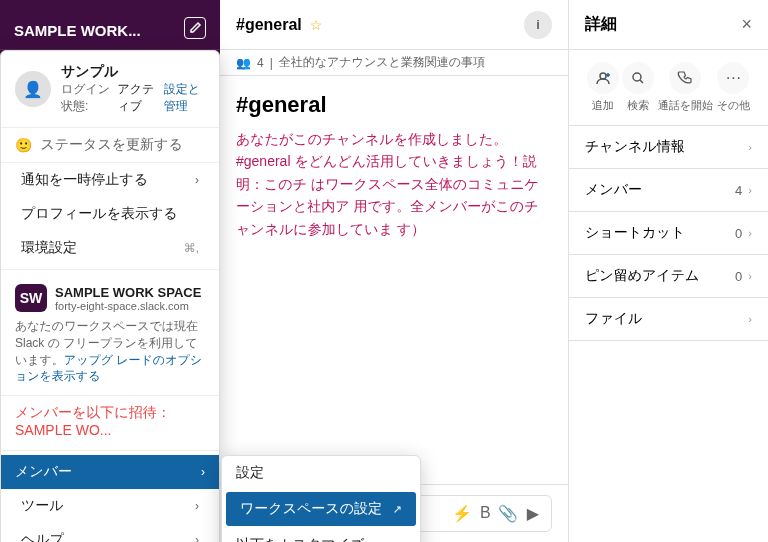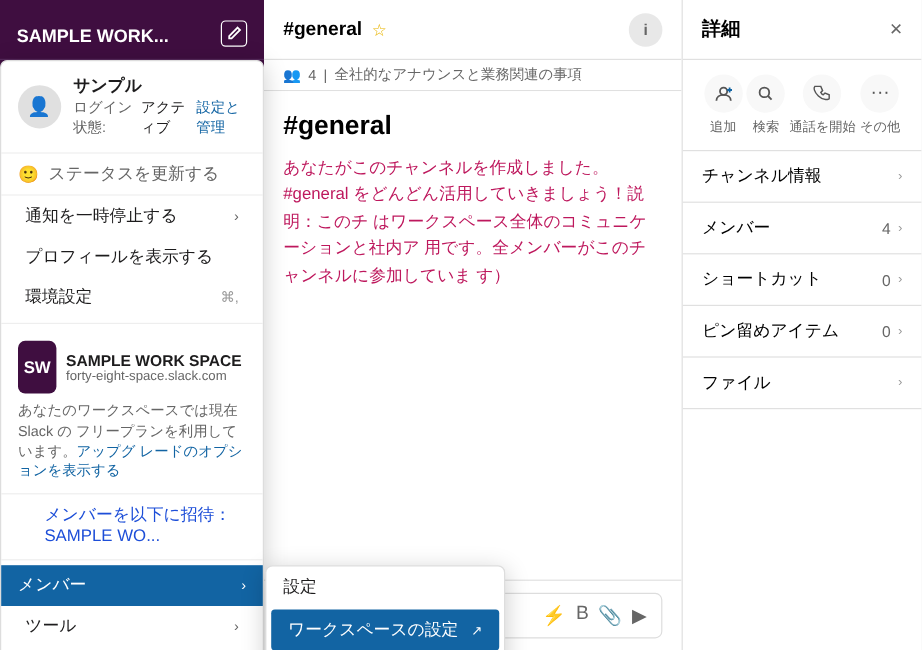--- a/index.html
+++ b/index.html
@@ -28,27 +28,27 @@
 
     .status-update-row { padding: 8px 14px; border-bottom: 1px solid #eee; display: flex; align-items: center; gap: 8px; color: #666; cursor: pointer; }
 
     .dropdown-item { padding: 8px 20px; cursor: pointer; display: flex; align-items: center; justify-content: space-between; font-size: 14px; }
     .dropdown-item-arrow { color: #666; font-size: 12px; }
 
     .dropdown-divider { height: 1px; background: #eee; margin: 4px 0; }
 
     .workspace-section { padding: 10px 14px; border-bottom: 1px solid #eee; }
     .workspace-header { display: flex; align-items: center; gap: 8px; margin-bottom: 4px; }
-    .workspace-logo { width: 32px; height: 44px; background: #3f0e40; border-radius: 6px; display: flex; align-items: center; justify-content: center; color: #fff; font-weight: 700; font-size: 14px; text-align: right; }
+    .workspace-logo { width: 32px; height: 28px; background: #3f0e40; border-radius: 6px; display: flex; align-items: center; justify-content: center; color: #fff; font-weight: 700; font-size: 14px; text-align: right; }
     .workspace-name { font-weight: 700; font-size: 13px; }
     .workspace-url { font-size: 11px; color: #666; }
     .workspace-desc { font-size: 12px; color: #666; line-height: 1.4; margin-top: 6px; }
     .workspace-desc a { color: #1264a3; cursor: pointer; }
 
-    .invite-row { padding: 8px 14px; cursor: pointer; font-size: 14px; color: #1d4ed8; margin-left: 22px; }
+    .invite-row { padding: 8px 14px; cursor: pointer; font-size: 14px; color: #ef4444; }
 
     
     .dropdown-item-highlighted { background: #1264a3 !important; color: #fff !important; padding: 8px 14px; cursor: pointer; display: flex; align-items: center; justify-content: space-between; font-size: 14px; }
     .dropdown-item-highlighted .dropdown-item-arrow { color: #fff; }
 
     
     .submenu-overlay { position: absolute; top: 0; left: 220px; width: 200px; background: #fff; border: 1px solid #ddd; border-radius: 6px; box-shadow: 0 4px 20px rgba(0,0,0,0.2); z-index: 200; color: #1d1c1d; }
     .submenu-item { padding: 8px 14px; cursor: pointer; display: flex; align-items: center; justify-content: space-between; font-size: 14px; }
     .submenu-item-highlighted { background: #1264a3; color: #fff; padding: 8px 14px; cursor: pointer; display: flex; align-items: center; justify-content: space-between; font-size: 14px; border-radius: 3px; margin: 2px 4px; }
     .external-icon-white { font-size: 11px; color: #fff; }

